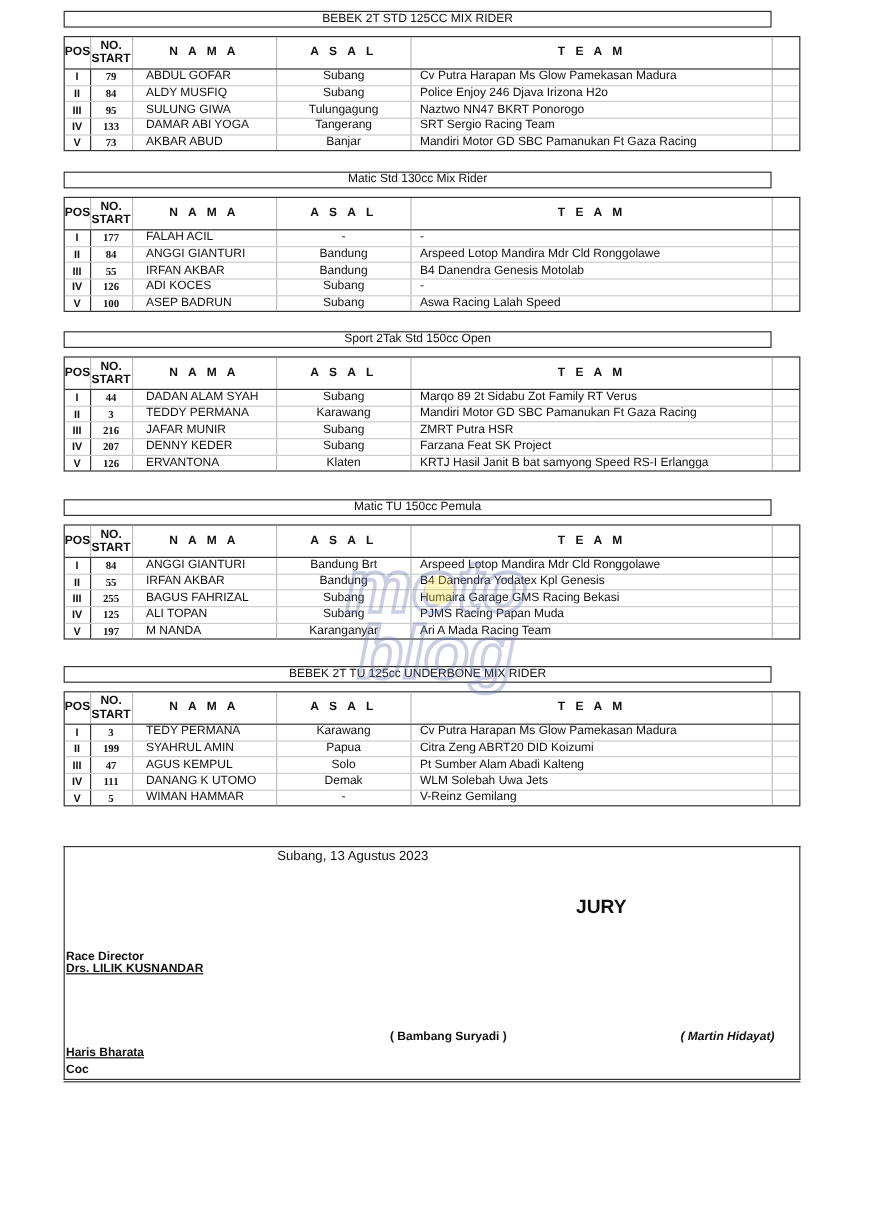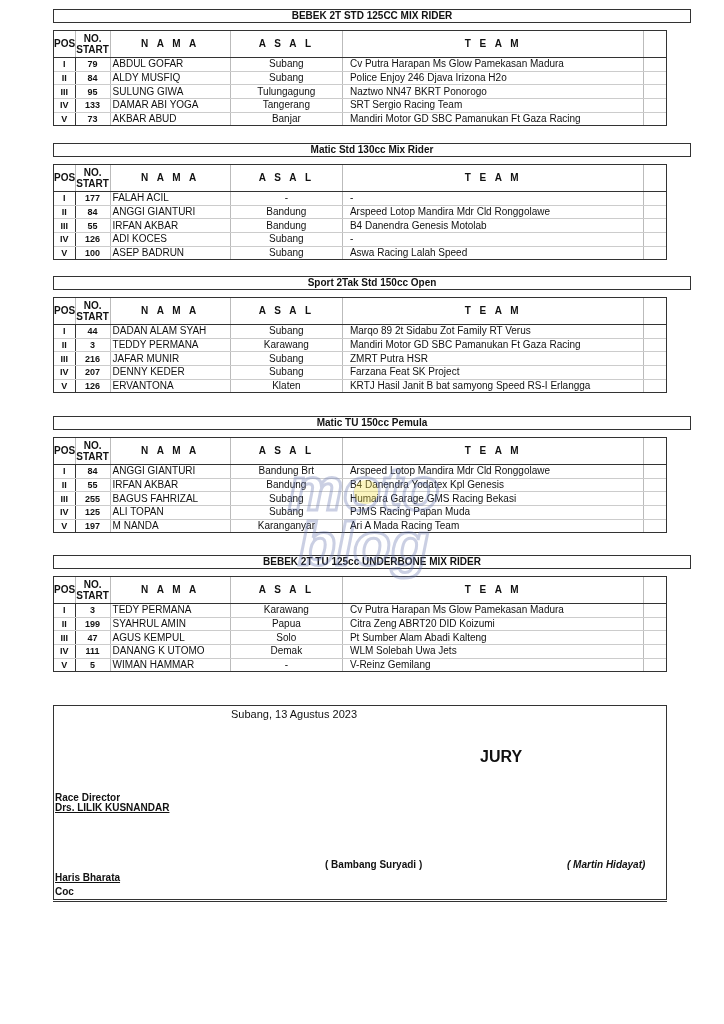--- a/index.html
+++ b/index.html
@@ -2,37 +2,37 @@
 <html><head>
   <meta charset="utf-8">
   <style>
     html, body { margin: 0; padding: 0; background: #ffffff; }
     body {
       width: 724px; height: 1024px; position: relative; overflow: hidden;
       font-family: "Liberation Sans", "DejaVu Sans", sans-serif; color: #111;
     }
     .section { position: absolute; left: 53px; width: 614px; }
     .title-box {
-      position: absolute; left: 0; width: 638px; height: 14px;
+      position: absolute; left: 0; width: 590px; height: 14px;
       border: 1.5px solid #333; box-sizing: border-box;
-      font-weight: bold; font-size: 10px; text-align: center; line-height: 12px;
+      font-weight: normal; font-size: 10px; text-align: center; line-height: 12px;
     }
     .tbl {
       position: absolute; left: 0; width: 614px; top: 21px;
       border: 1.5px solid #333; box-sizing: border-box;
     }
     table { border-collapse: collapse; width: 100%; table-layout: fixed; }
     td, th { padding: 0; font-size: 10px; height: 12.7px; line-height: 12px;
       border-right: 1px solid #bbb; border-bottom: 1px solid #ccc; white-space: nowrap; overflow: hidden; }
     th { height: 26px; font-weight: bold; border-bottom: 1.5px solid #333; font-size: 10px; letter-spacing: 3px; }
     th.pos { letter-spacing: 0; text-align: left; font-size: 10px; }
     th.nostart { letter-spacing: 0; line-height: 11px; font-size: 10px; text-align: center; }
     td.pos { text-align: center; font-weight: bold; font-size: 9px; border-right: 1px solid #333; }
-    td.no { text-align: center; font-weight: bold; font-size: 9px; }
-    td.nama { padding-left: 2px; }
+    td.no { text-align: center; font-weight: bold; font-size: 9px; font-family: Liberation Serif, serif; }
+    td.nama { padding-left: 11px; }
     td.asal { text-align: center; }
     td.team { padding-left: 7px; }
     td.blank, th.blank { border-right: none; }
     tr:last-child td { border-bottom: none; }
     col.c-pos { width: 21px; }
     col.c-no { width: 35px; }
     col.c-nama { width: 120px; }
     col.c-asal { width: 112px; }
     col.c-team { width: 301px; }
     col.c-blank { width: 22px; }

